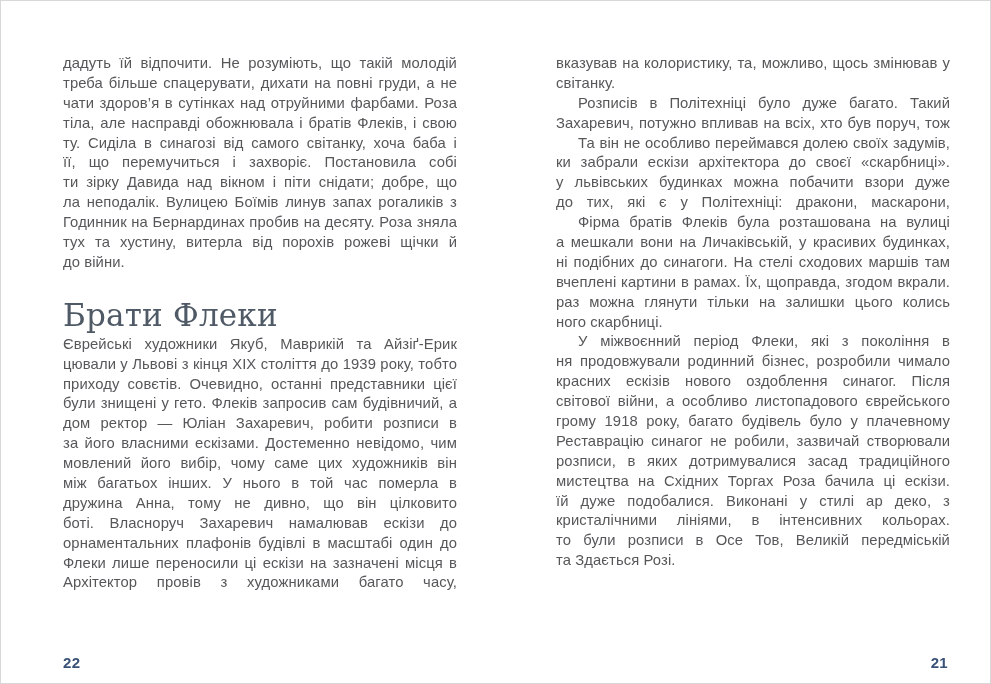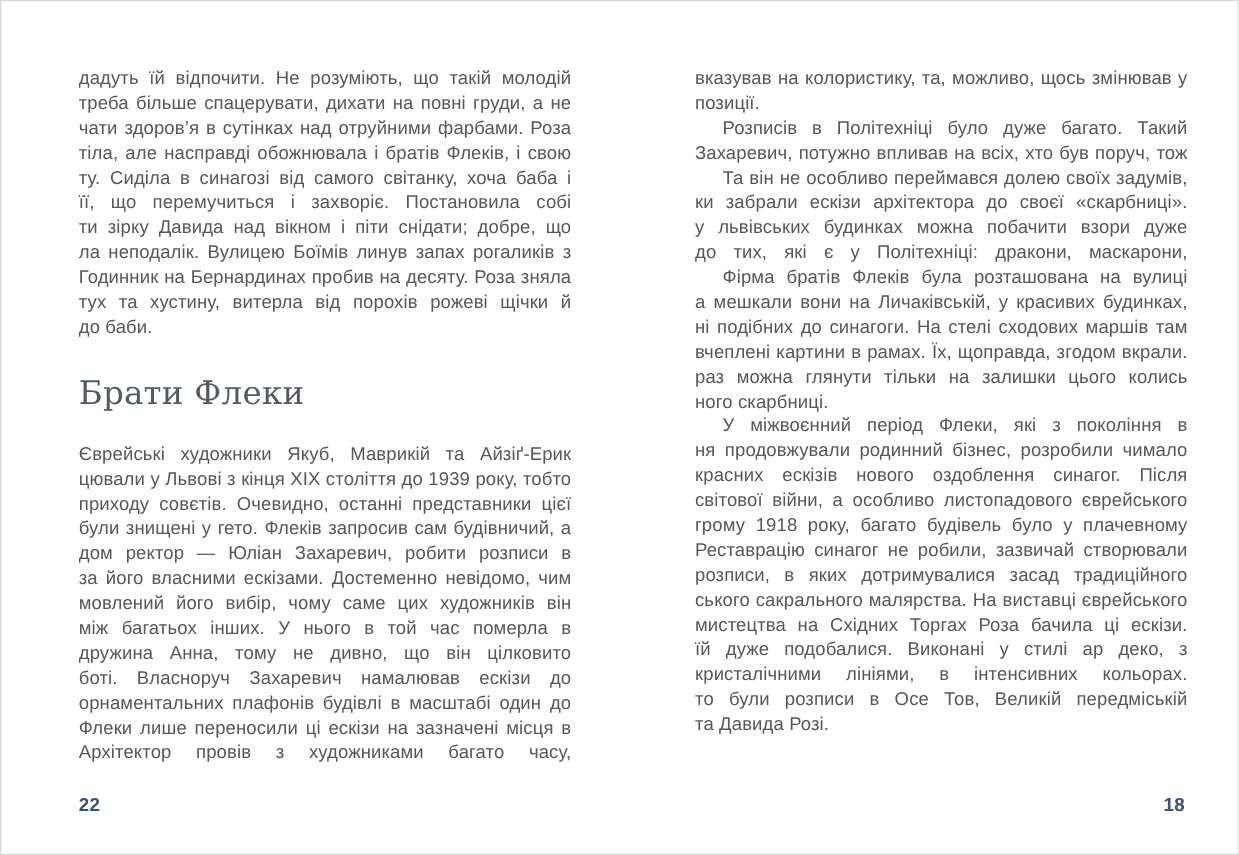--- a/index.html
+++ b/index.html
@@ -38,29 +38,29 @@
   }
   .line.lastline {
     text-align-last: left;
   }
   .line.firstindent {
     text-indent: 22px;
   }
   .section-heading {
     font-family: "DejaVu Serif", serif;
     font-weight: 500;
-    font-size: 26px;
+    font-size: 31px;
     line-height: 34px;
     color: #4f5a66;
-    margin: 25px 0 23px 0;
+    margin: 25px 0 3px 0;
     letter-spacing: 0.2px;
   }
   .page-num {
     position: absolute;
-    bottom: 30px;
+    bottom: 12px;
     font-size: 15px;
     font-weight: 700;
     color: #3b5278;
     letter-spacing: 0.3px;
   }
   .page-num.pn-left  { left: 62px; }
   .page-num.pn-right { right: 42px; }
 </style>
 </head>
 <body>
@@ -72,21 +72,21 @@
         <div class="line">дадуть їй відпочити. Не розуміють, що такій молодій дівчині</div>
         <div class="line">треба більше спацерувати, дихати на повні груди, а не втра-</div>
         <div class="line">чати здоров’я в сутінках над отруйними фарбами. Роза бурко-</div>
         <div class="line">тіла, але насправді обожнювала і братів Флеків, і свою робо-</div>
         <div class="line">ту. Сиділа в синагозі від самого світанку, хоча баба і картала</div>
         <div class="line">її, що перемучиться і захворіє. Постановила собі домалюва-</div>
         <div class="line">ти зірку Давида над вікном і піти снідати; добре, що мешка-</div>
         <div class="line">ла неподалік. Вулицею Боїмів линув запах рогаликів з рожею.</div>
         <div class="line">Годинник на Бернардинах пробив на десяту. Роза зняла фар-</div>
         <div class="line">тух та хустину, витерла від порохів рожеві щічки й помчала</div>
-        <div class="line lastline">до баби.</div>
+        <div class="line lastline">до війни.</div>
       </div>
       <div class="section-heading">Брати Флеки</div>
       <div class="paragraph">
         <div class="line">Єврейські художники Якуб, Маврикій та Айзіґ-Ерик Флеки пра-</div>
         <div class="line">цювали у Львові з кінця XIX століття до 1939 року, тобто до</div>
         <div class="line">приходу совєтів. Очевидно, останні представники цієї родини</div>
         <div class="line">були знищені у гето. Флеків запросив сам будівничий, а зго-</div>
         <div class="line">дом ректор — Юліан Захаревич, робити розписи в Політехніці</div>
         <div class="line">за його власними ескізами. Достеменно невідомо, чим був обу-</div>
         <div class="line">мовлений його вибір, чому саме цих художників він обрав з-по-</div>
@@ -95,21 +95,21 @@
         <div class="line">боті. Власноруч Захаревич намалював ескізи до розписів усіх</div>
         <div class="line">орнаментальних плафонів будівлі в масштабі один до одного.</div>
         <div class="line">Флеки лише переносили ці ескізи на зазначені місця в інтер’єрі.</div>
         <div class="line">Архітектор провів з художниками багато часу, консультував їх,</div>
       </div>
     </div>
 
   <div class="text-col right">
       <div class="paragraph">
         <div class="line">вказував на колористику, та, можливо, щось змінював у ком-</div>
-        <div class="line lastline">позиції.</div>
+        <div class="line lastline">світанку.</div>
       </div>
       <div class="paragraph">
         <div class="line firstindent">Розписів в Політехніці було дуже багато. Такий титан, як</div>
         <div class="line">Захаревич, потужно впливав на всіх, хто був поруч, тож і бра-</div>
       </div>
       <div class="paragraph">
         <div class="line firstindent">Та він не особливо переймався долею своїх задумів, і Фле-</div>
         <div class="line">ки забрали ескізи архітектора до своєї «скарбниці». Тому</div>
         <div class="line">у львівських будинках можна побачити взори дуже подібні</div>
         <div class="line lastline">до тих, які є у Політехніці: дракони, маскарони, гірлянди.</div>
@@ -123,26 +123,25 @@
         <div class="line lastline">ного скарбниці.</div>
       </div>
       <div class="paragraph">
         <div class="line firstindent">У міжвоєнний період Флеки, які з покоління в поколін-</div>
         <div class="line">ня продовжували родинний бізнес, розробили чимало пре-</div>
         <div class="line">красних ескізів нового оздоблення синагог. Після Першої</div>
         <div class="line">світової війни, а особливо листопадового єврейського по-</div>
         <div class="line">грому 1918 року, багато будівель було у плачевному стані.</div>
         <div class="line">Реставрацію синагог не робили, зазвичай створювали нові</div>
         <div class="line">розписи, в яких дотримувалися засад традиційного юдей-</div>
-        <div class="line">ського сакрального малярства. На виставці єврейського</div>
         <div class="line">мистецтва на Східних Торгах Роза бачила ці ескізи. Вони</div>
         <div class="line">їй дуже подобалися. Виконані у стилі ар деко, з гострими</div>
         <div class="line">кристалічними лініями, в інтенсивних кольорах. Здається,</div>
         <div class="line">то були розписи в Осе Тов, Великій передміській синагозі</div>
-        <div class="line lastline">та Давида Розі.</div>
+        <div class="line lastline">та Здається Розі.</div>
       </div>
     </div>
 
   <div class="page-num pn-left">22</div>
 
-  <div class="page-num pn-right">18</div>
+  <div class="page-num pn-right">21</div>
 
 </div>
 
 </body></html>

